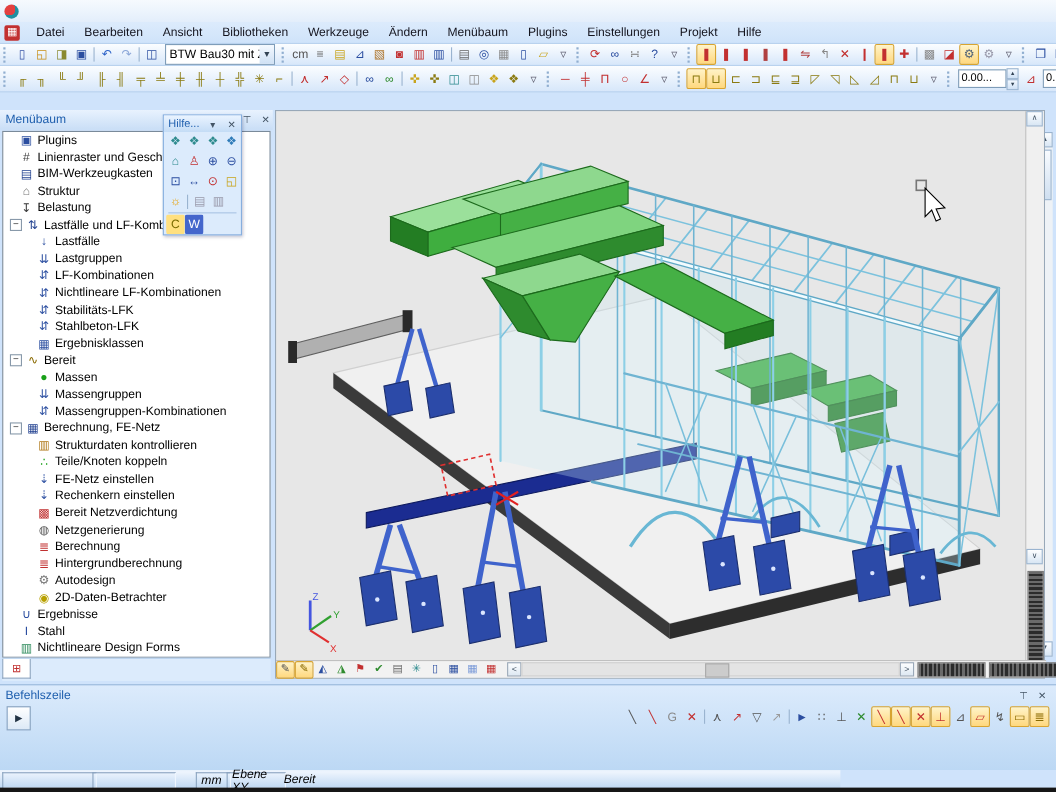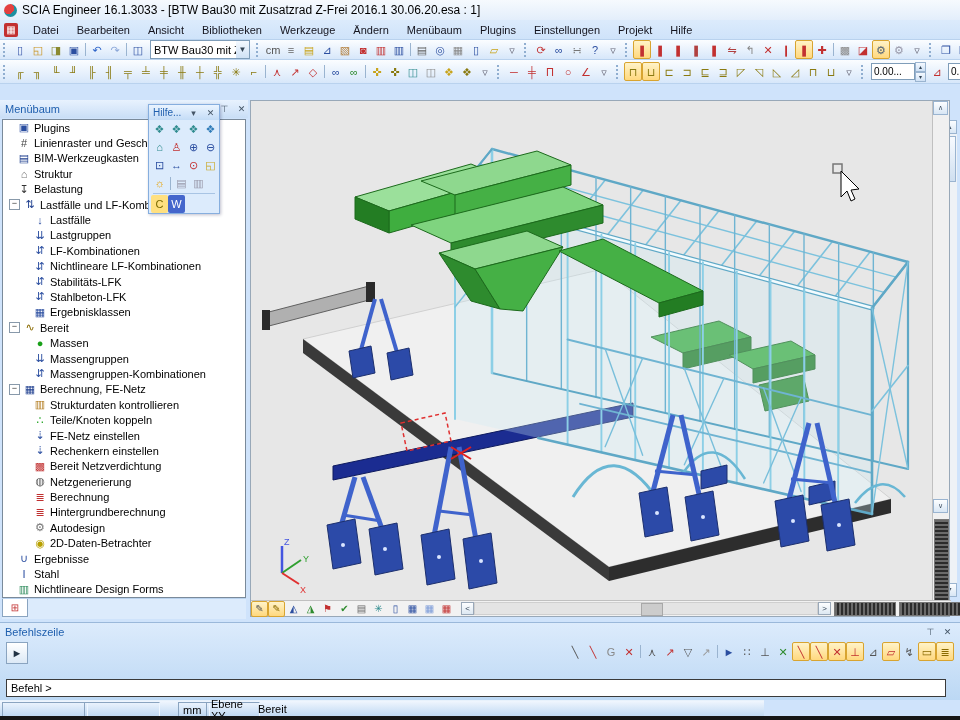--- a/index.html
+++ b/index.html
@@ -96,31 +96,30 @@
     background:linear-gradient(#dcebfc,#bcd8f4);border-top:1px solid #9ab8da;box-sizing:border-box;}
   #cmd-head{display:flex;align-items:center;height:16px;font-size:11px;color:#1f5fae;padding:1px 6px 0 5px;}
   #cmd-head .sp{flex:1;}
   #cmd-cursorbtn{position:absolute;left:6px;top:19px;width:20px;height:20px;background:linear-gradient(#ffffff,#dce9f6);
     border:1px solid #8aa4c0;display:flex;align-items:center;justify-content:center;font-size:11px;color:#234;}
   #cmd-icons{position:absolute;right:6px;top:19px;display:flex;align-items:center;}
   #cmd-input{position:absolute;left:6px;top:56px;width:940px;height:18px;background:#fff;
     border:1px solid #3a3a3a;font-family:"Liberation Sans",sans-serif;font-size:11px;padding:0 4px;box-sizing:border-box;}
   
   #statusbar{position:absolute;left:0;top:700px;width:764px;height:16px;
-    background:linear-gradient(#f0f6fe,#bdd7f2);border-top:1px solid #e8f2fc;}
+    background:linear-gradient(#f0f6fe,#bdd7f2);border-top:1px solid #e8f2fc;font-style:italic;}
   .scell{position:absolute;top:1px;height:13px;font-size:11px;display:flex;align-items:center;padding:0 4px;}
   .sunken{border:1px solid;border-color:#8aa4c0 #eef6ff #eef6ff #8aa4c0;}
   #blackstrip{position:absolute;left:0;top:716px;width:960px;height:4px;background:#161616;}
 </style>
 </head>
 <body>
 
 <div id="titlebar">
   <span id="scia-logo"></span>
-  <span>SCIA Engineer 16.1.3033 - [BTW Bau30 mit Zusatzrad Z-Frei 2016.1 30.06.20.esa : 1]</span>
 </div>
 
 <div id="menubar">
   <span id="mdi-icon">▦</span>
   <span style="display:flex">
       <span class="mitem">Datei</span>
       <span class="mitem">Bearbeiten</span>
       <span class="mitem">Ansicht</span>
       <span class="mitem">Bibliotheken</span>
       <span class="mitem">Werkzeuge</span>
@@ -735,21 +734,20 @@
       <span class="tbtn active" style="color: rgb(194, 48, 48);">╲</span>
       <span class="tbtn active" style="color: rgb(194, 48, 48);">╲</span>
       <span class="tbtn active" style="color: rgb(194, 48, 48);">✕</span>
       <span class="tbtn active" style="color: rgb(194, 48, 48);">⊥</span>
       <span class="tbtn" style="color: rgb(85, 85, 85);">⊿</span>
       <span class="tbtn active" style="color: rgb(194, 48, 48);">▱</span>
       <span class="tbtn" style="color: rgb(85, 85, 85);">↯</span>
       <span class="tbtn active" style="color: rgb(138, 106, 0);">▭</span>
       <span class="tbtn active" style="color: rgb(138, 106, 0);">≣</span>
     </div>
-  <input id="cmd-input" readonly="" value="Befehl &gt;" style="">
 </div>
 
 <div id="statusbar">
   <span class="scell sunken" style="left:2px;width:76px"></span>
   <span class="scell sunken" style="left:84px;width:66px"></span>
   <span class="scell sunken" style="left:178px;width:22px">mm</span>
   <span class="scell sunken" style="left:206px;width:44px">Ebene XY</span>
   <span class="scell" style="left:254px">Bereit</span>
 </div>
 <div id="blackstrip"></div>

